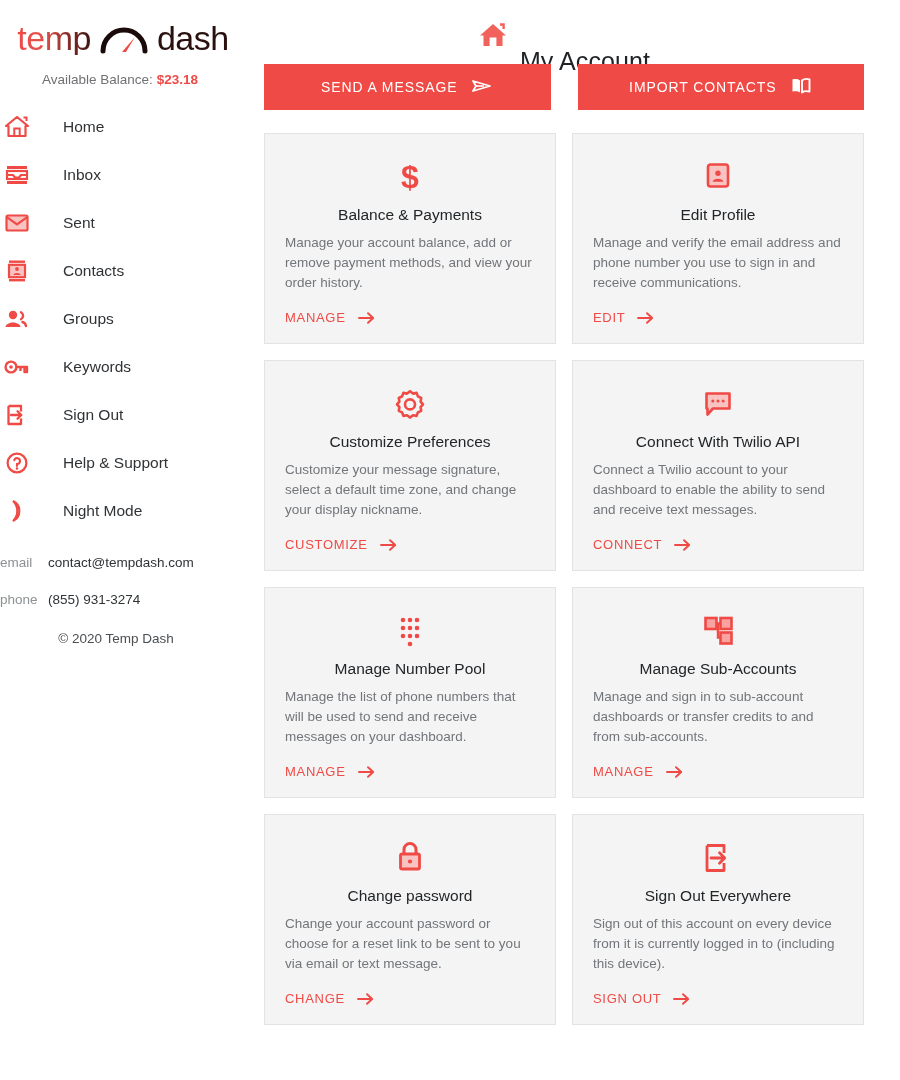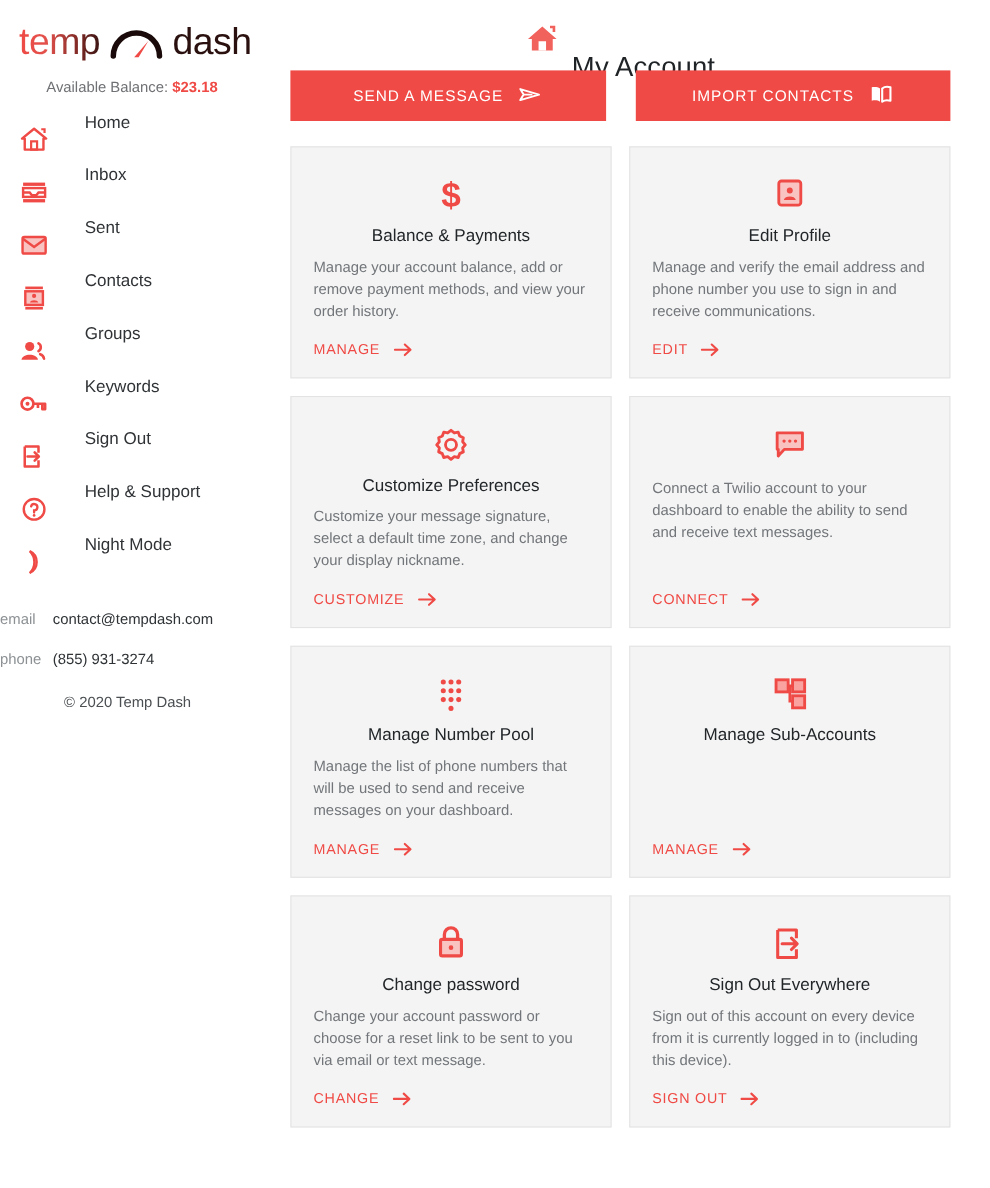--- a/index.html
+++ b/index.html
@@ -52,22 +52,22 @@
     font-size: 13.5px;
     color: #6f7174;
     margin-top: 10px;
     margin-bottom: 16px;
   }
   .balance .amount { color: #ef4a45; font-weight: 700; }
 
   .nav { margin-top: 4px; }
   .nav-item {
     display: flex;
+    align-items: center;
     height: 48px;
-    padding-left: 14px;
     cursor: pointer;
   }
   .nav-icon {
     width: 34px;
     flex: 0 0 34px;
     display: flex;
     align-items: center;
     justify-content: center;
   }
   .nav-label {
@@ -409,20 +409,21 @@
 
       <div class="card">
         <div class="card-icon">
           <svg width="34" height="32" viewBox="0 0 34 32">
             <path d="M5.5 5.5 L28.5 5.5 L28.5 20.5 L12 20.5 L6.5 26.5 L6.5 20.5 L5.5 20.5 Z" fill="#f9c3c1" stroke="#ef4a45" stroke-width="2.6" stroke-linejoin="round"></path>
             <circle cx="11.8" cy="13" r="1.5" fill="#ef4a45"></circle>
             <circle cx="17" cy="13" r="1.5" fill="#ef4a45"></circle>
             <circle cx="22.2" cy="13" r="1.5" fill="#ef4a45"></circle>
           </svg>
         </div>
+        <div class="card-title">Connect With Twilio API</div>
         <div class="card-desc">Connect a Twilio account to your dashboard to enable the ability to send and receive text messages.</div>
         <div class="card-link">
           <span>CONNECT</span>
           <span class="arrow-right">
             <svg width="17" height="14" viewBox="0 0 17 14">
                 <path d="M1 7 L15 7 M10 2.2 L15.2 7 L10 11.8" fill="none" stroke="#ef4a45" stroke-width="1.9" stroke-linecap="round" stroke-linejoin="round"></path>
               </svg>
           </span>
         </div>
       </div>
@@ -459,20 +460,21 @@
       <div class="card">
         <div class="card-icon">
           <svg width="34" height="34" viewBox="0 0 34 34">
             <path d="M10 9.5 L24 9.5 M17 9.5 L17 23.5 L21 23.5" fill="none" stroke="#ef4a45" stroke-width="2.4"></path>
             <rect x="4.5" y="4" width="11" height="11" fill="#f9a29f" stroke="#ef4a45" stroke-width="2.6"></rect>
             <rect x="19.5" y="4" width="11" height="11" fill="#f9a29f" stroke="#ef4a45" stroke-width="2.6"></rect>
             <rect x="19.5" y="18.5" width="11" height="11" fill="#f9a29f" stroke="#ef4a45" stroke-width="2.6"></rect>
           </svg>
         </div>
         <div class="card-title">Manage Sub-Accounts</div>
+        <div class="card-desc">Manage and sign in to sub-account dashboards or transfer credits to and from sub-accounts.</div>
         <div class="card-link">
           <span>MANAGE</span>
           <span class="arrow-right">
             <svg width="17" height="14" viewBox="0 0 17 14">
                 <path d="M1 7 L15 7 M10 2.2 L15.2 7 L10 11.8" fill="none" stroke="#ef4a45" stroke-width="1.9" stroke-linecap="round" stroke-linejoin="round"></path>
               </svg>
           </span>
         </div>
       </div>
 

